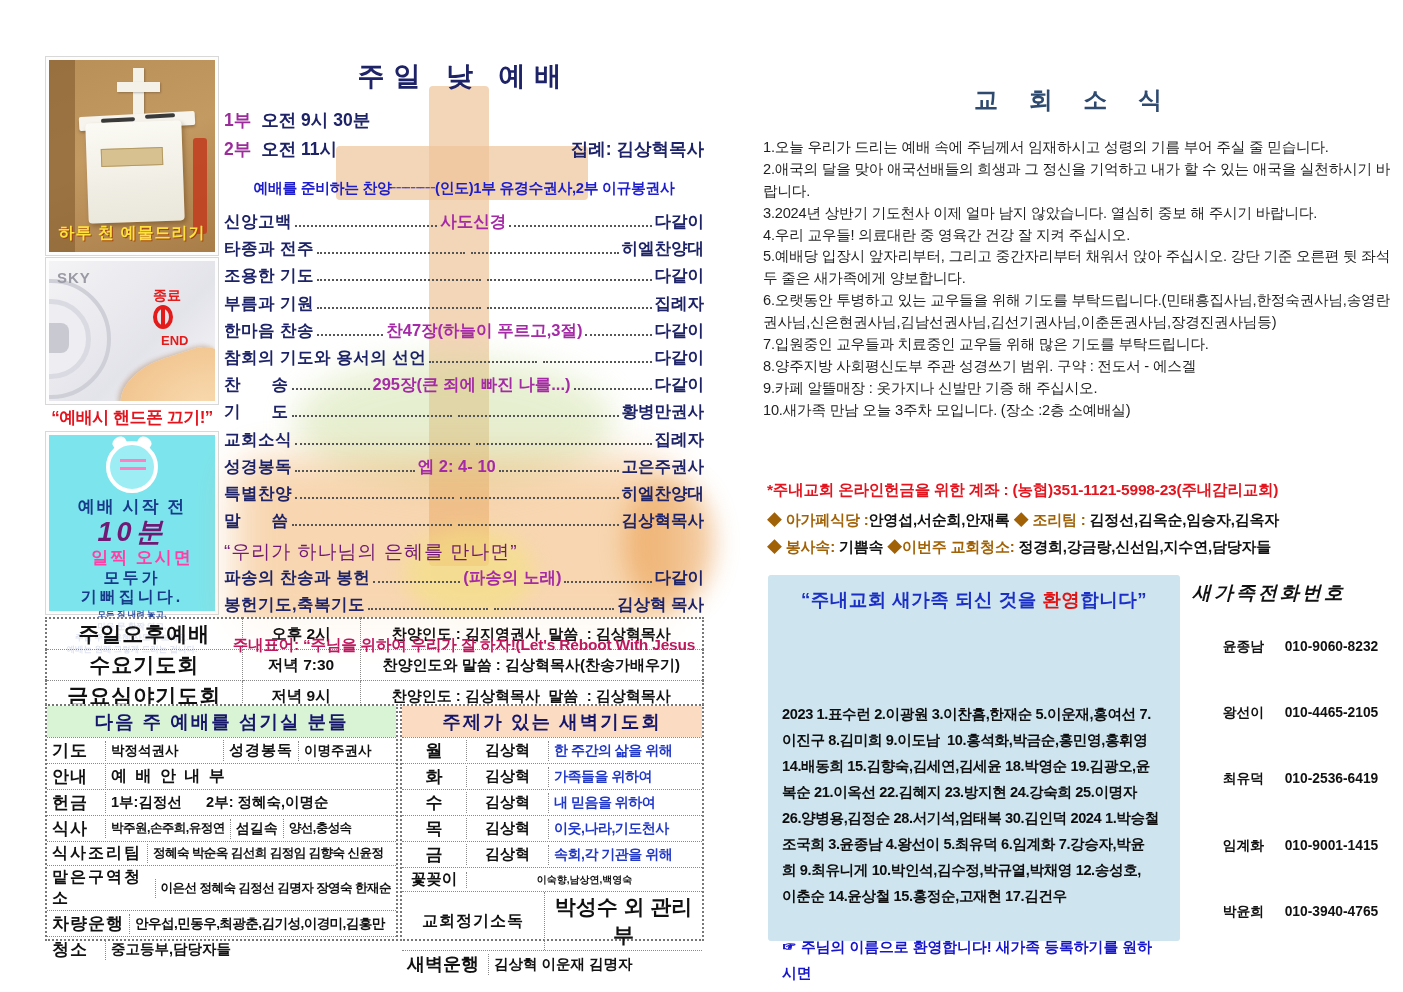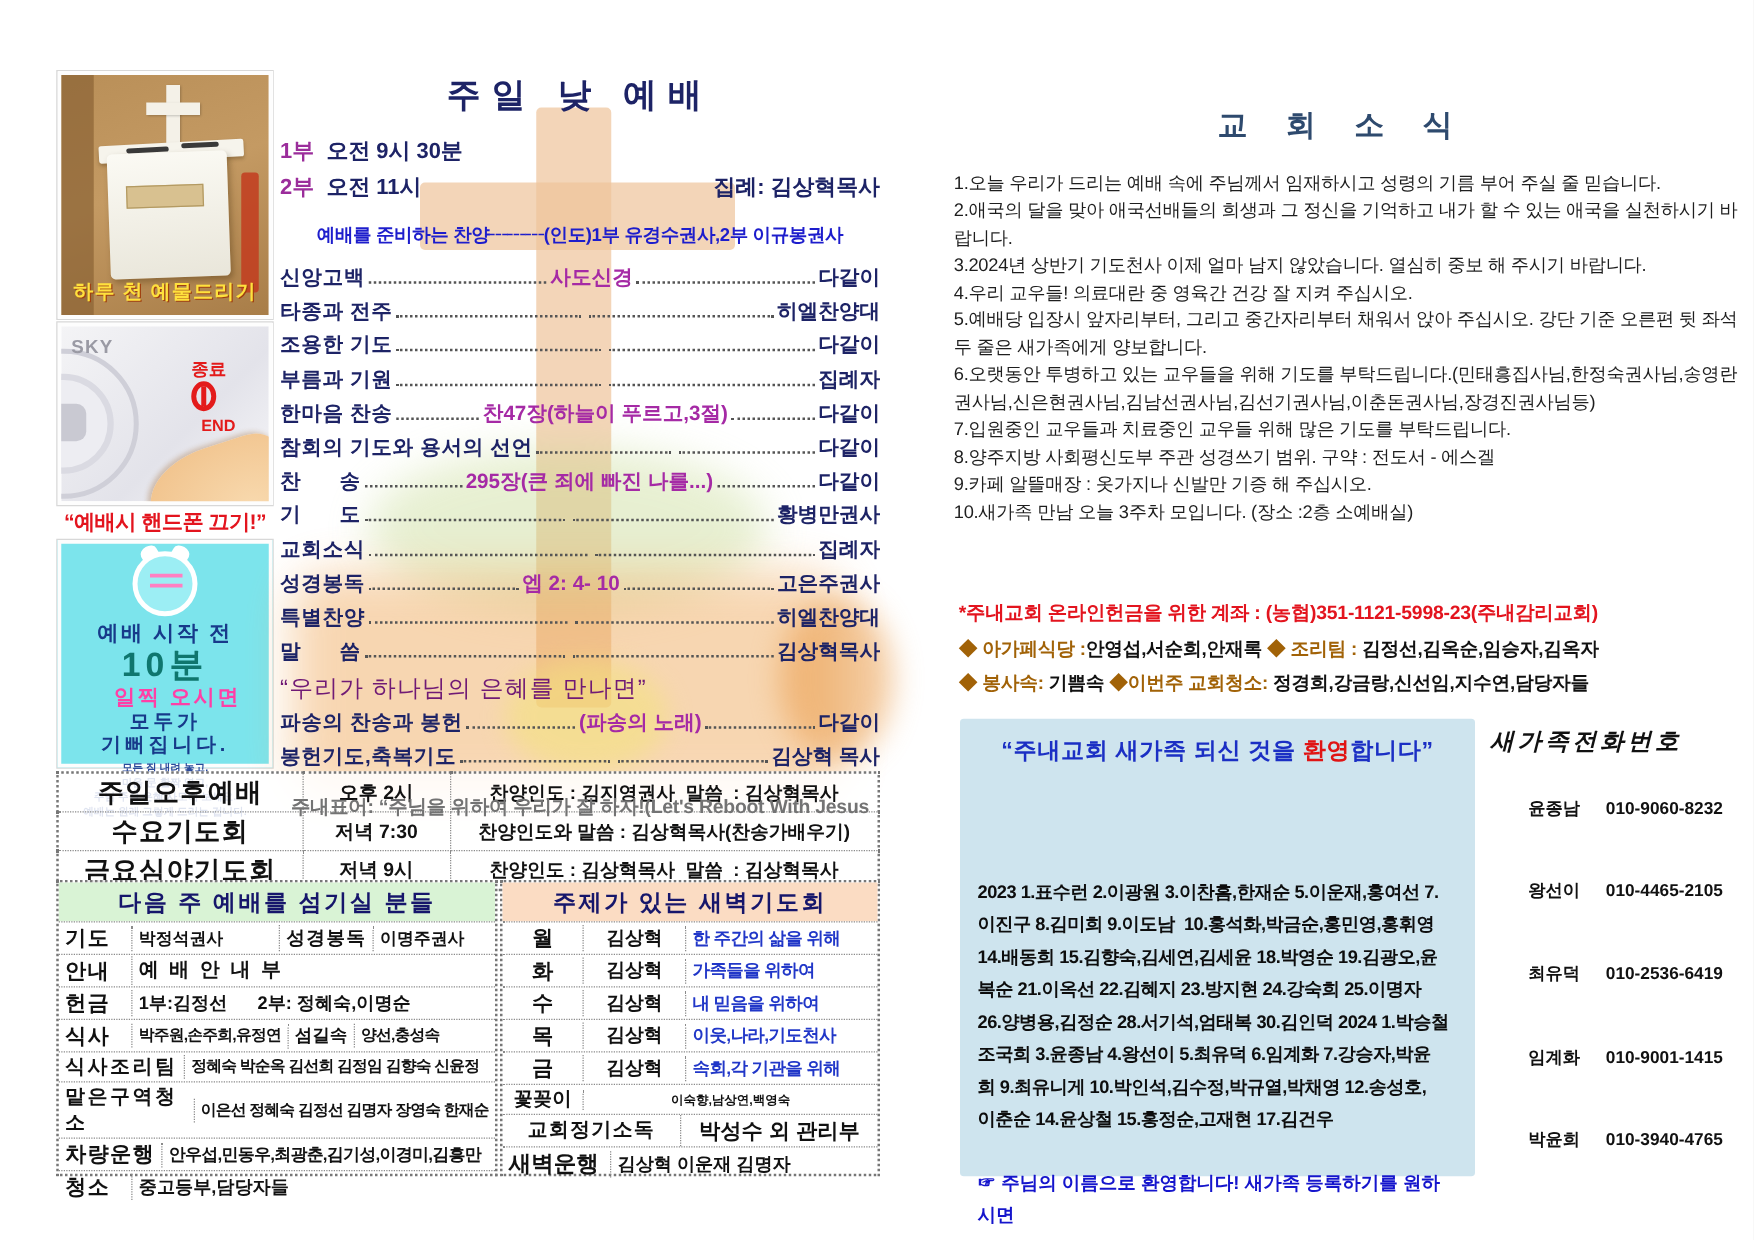--- a/index.html
+++ b/index.html
@@ -33,21 +33,21 @@
   .p2-finger { position:absolute; left:70px; top:96px; width:110px; height:70px; background:radial-gradient(ellipse at 70% 80%,#f8d9ae,#f0c088); border-radius:50% 20% 0 0; transform:rotate(-18deg); box-shadow:-2px -2px 4px rgba(150,90,30,.3); }
   .phone-caption { left:40px; top:406px; width:184px; text-align:center; color:#e3141e; font-weight:bold; font-size:17px; letter-spacing:-0.5px; }
 
   .photo3 { left:46px; top:432px; width:172px; height:182px; background:#7ce4ec; border:3px solid #fdfdfd; box-shadow:0 0 0 1px #d8d8d8; text-align:center; }
   .p3-clock { position:relative; width:52px; height:52px; border:4px solid #ffffff; border-radius:50%; margin:6px auto 2px auto; background:#9ceef4; }
   .p3-bell-l, .p3-bell-r { position:absolute; top:-8px; width:14px; height:10px; background:#ffffff; border-radius:50% 50% 0 0; }
   .p3-bell-l { left:2px; transform:rotate(-30deg); }
   .p3-bell-r { right:2px; transform:rotate(30deg); }
   .p3-inner { position:absolute; left:10px; top:14px; width:26px; height:3px; background:#ff7fc2; box-shadow:0 8px 0 #ff7fc2; }
   .p3-t1 { color:#173a8a; font-weight:bold; font-size:17px; letter-spacing:2px; }
-  .p3-big { color:#0f766e; font-weight:bold; font-size:27px; letter-spacing:4px; line-height:1.05; }
+  .p3-big { color:#701a75; font-weight:bold; font-size:27px; letter-spacing:4px; line-height:1.05;font-style:italic; }
   .p3-mid { color:#ff3fa6; font-weight:bold; font-size:17px; letter-spacing:2px;padding-left:20px; }
   .p3-s1 { color:#173a8a; font-weight:bold; font-size:16px; letter-spacing:3px; line-height:1.15; }
   .p3-small { margin-top:3px; color:#2b4a9a; font-weight:bold; font-size:8.5px; line-height:1.35; }
 
   
   .order { left:224px; top:58px; width:480px; height:560px; }
   .order .fg { position:relative; z-index:2; }
   .bg-el { position:absolute; z-index:0; }
   .bg-cross-v { left:205px; top:28px; width:60px; height:480px; background:#eec39a; opacity:.7; border-radius:4px; }
   .bg-cross-h { left:112px; top:88px; width:252px; height:54px; background:#eec39a; opacity:.7; border-radius:4px; }
@@ -64,21 +64,21 @@
   .officiant { color:#1d2366; }
   .prep { margin-top:15px; color:#1d1dcc; font-weight:bold; font-size:14.8px; letter-spacing:-0.3px; text-align:center; }
   .o-rows { margin-top:13px; }
   .o-row { display:flex; align-items:baseline; height:27.2px; font-size:16.5px; font-weight:bold; }
   .o-label { color:#1d2366; white-space:pre-wrap; letter-spacing:0.5px; }
   .o-dots { flex:1; border-bottom:2px dotted #555; height:0.72em; margin:0 3px; min-width:8px; }
   .o-center { color:#a52aa5; white-space:pre-wrap; }
   .o-center:empty { display:none; }
   .o-right { color:#1d2366; }
   .o-quote { color:#701a75; font-weight:normal; font-size:19px; height:30px; line-height:30px; letter-spacing:1px; }
-  .motto { margin-top:13px; text-align:center; color:#737373; font-weight:bold; font-size:15.5px; letter-spacing:-0.2px; }
+  .motto { margin-top:13px; text-align:center; color:#be185d; font-weight:bold; font-size:15.5px; letter-spacing:-0.2px; }
 
   
   .tbl { border-collapse:collapse; background:rgba(255,255,255,.85); }
   .weekly { left:45px; top:617px; width:659px; }
   .weekly table { width:100%; border:2px dotted #777; }
   .weekly td { border:1.5px dotted #8a8a8a; font-weight:bold; padding:1px 4px; white-space:pre-wrap; }
   .w-name { width:196px; text-align:center; font-size:21px; letter-spacing:1px; color:#111; }
   .w-time { width:118px; text-align:center; font-size:15.5px; color:#111; }
   .w-detail { text-align:center; font-size:15px; color:#111; }
 
@@ -403,21 +403,21 @@
         <div class="dw-cell dw-leader">김상혁</div>
         <div class="dw-cell dw-topic">속회,각 기관을 위해</div>
       </div>
       </div>
     <div class="dw-row">
       <div class="dw-cell dw-lbl" style="width:64px;text-align:center;font-size:15.5px">꽃꽂이</div>
       <div class="dw-cell dw-lbl" style="flex:1;font-size:10px;text-align:center">이숙향,남상연,백영숙</div>
     </div>
     <div class="dw-row">
       <div class="dw-cell dw-lbl" style="width:142px;font-size:16px;letter-spacing:1px;text-align:center">교회정기소독</div>
-      <div class="dw-cell dw-lbl" style="flex:1;font-size:17px;text-align:center">박성수 외 관리부</div>
+      <div class="dw-cell dw-lbl" style="flex:1;font-size:21px;text-align:center">박성수 외 관리부</div>
     </div>
     <div class="dw-row">
       <div class="dw-cell dw-lbl" style="width:86px;font-size:18px">새벽운행</div>
       <div class="dw-cell dw-lbl" style="flex:1;font-size:14.5px">김상혁 이운재 김명자</div>
     </div>
   </div>
 
   <div class="abs news-title">교 회 소 식</div>
 
   <div class="abs news">

